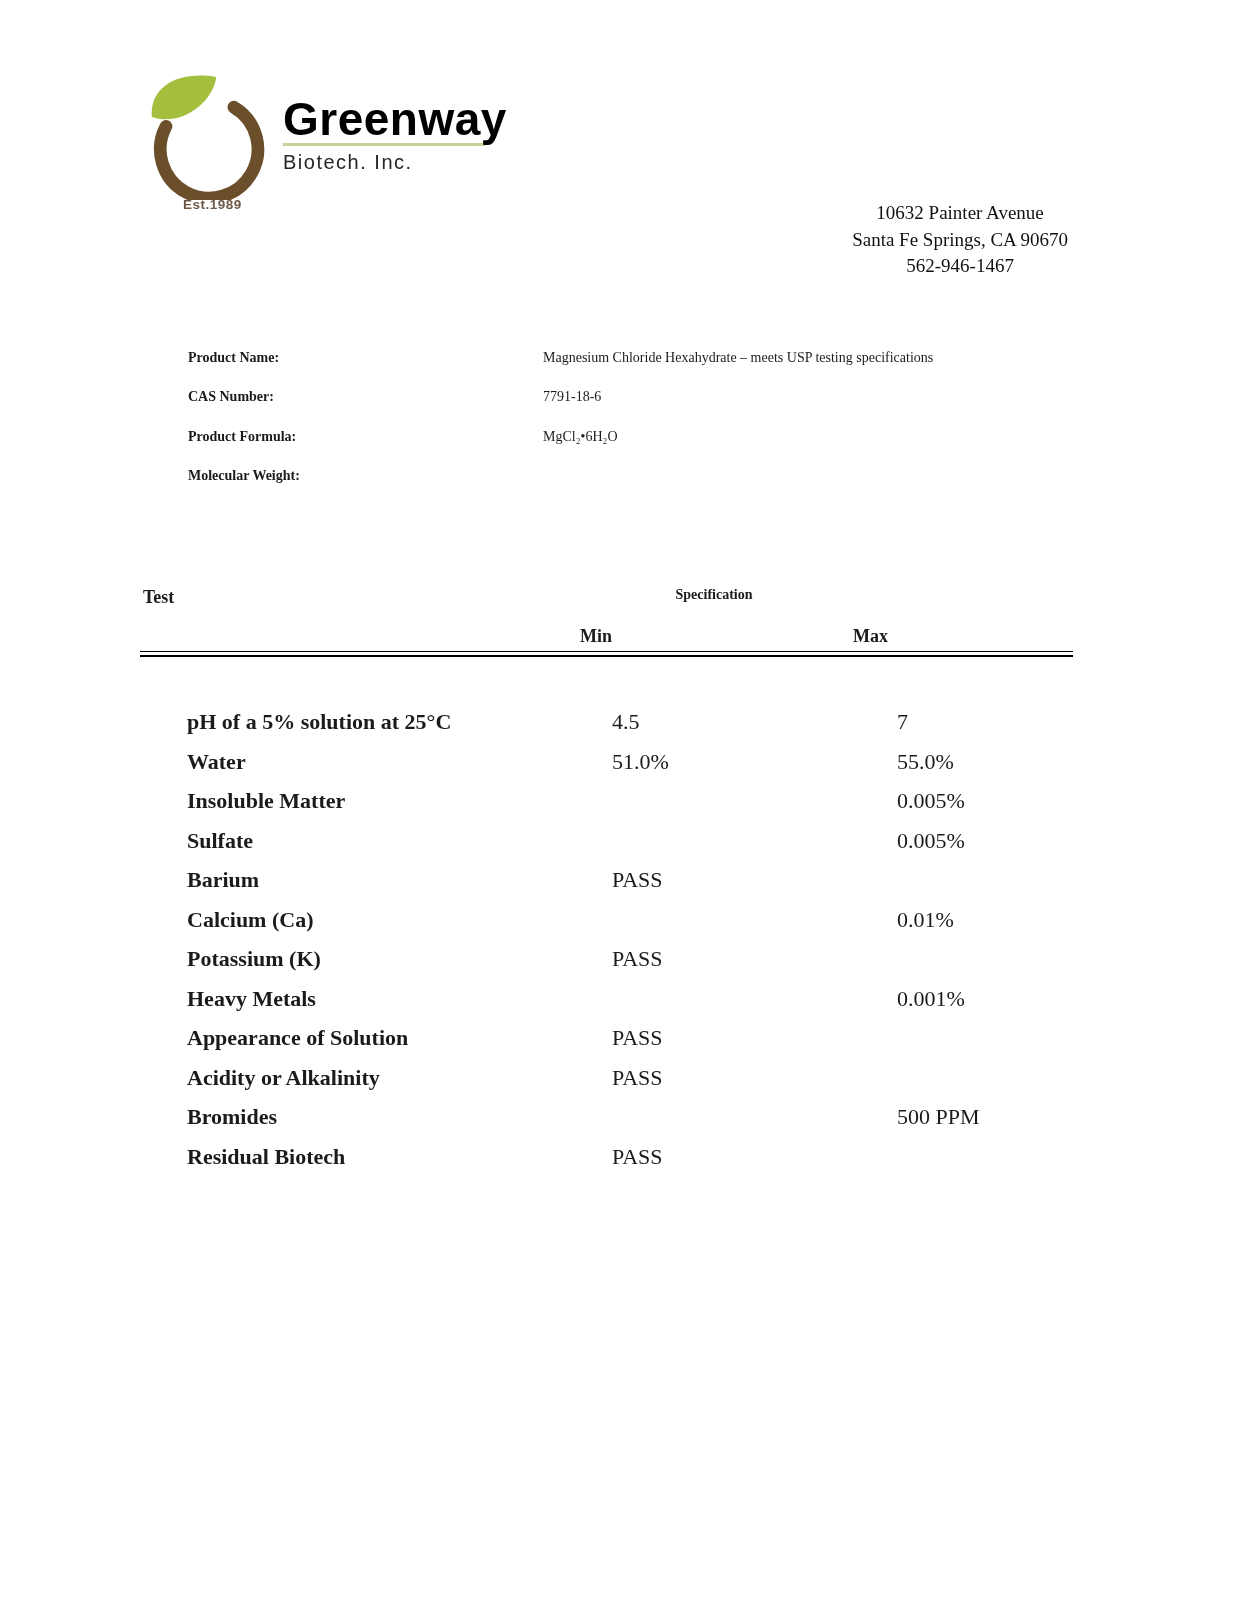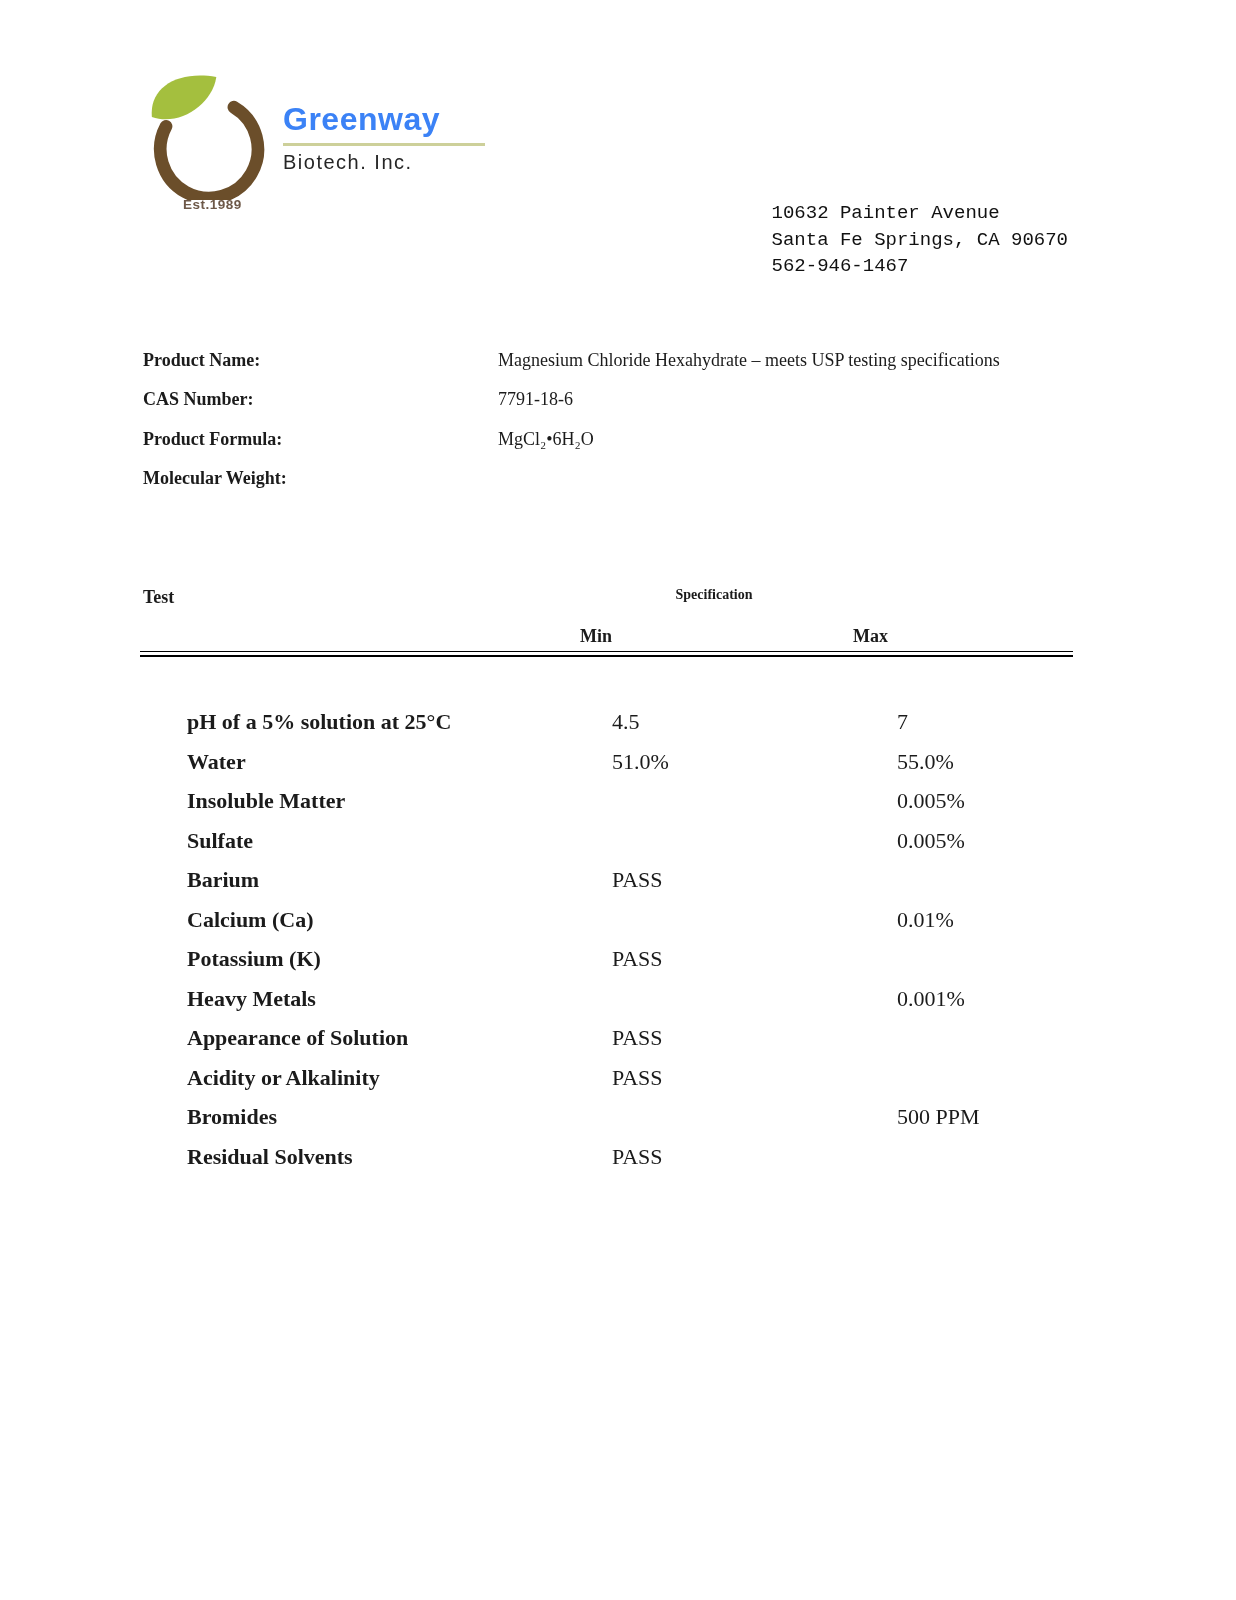--- a/index.html
+++ b/index.html
@@ -9,33 +9,33 @@
   }
 
   
   .logo-mark { position:absolute; left:148px; top:72px; width:122px; height:128px; }
   .est-label {
     position:absolute; left:183px; top:197px;
     font-family:"Liberation Sans", sans-serif; font-size:13.5px; font-weight:bold;
     color:#6d5848; letter-spacing:0.5px;
   }
   .brand-block { position:absolute; left:283px; top:96px; font-family:"Liberation Sans", sans-serif; }
-  .brand-name { font-size:32px; font-weight:bold; color:#3b82f6; letter-spacing:0.5px; line-height:46px; }
+  .brand-name { font-size:46px; font-weight:bold; color:#000000; letter-spacing:0.5px; line-height:46px; }
   .brand-underline { width:202px; height:0; border-bottom:3px solid #cdd09a; margin-top:1px; }
   .sub-brand { font-size:20px; color:#262626; margin-top:5px; letter-spacing:1.5px; }
 
   
   .address-block {
-    position:absolute; top:200px; right:168px; text-align:left;
-    font-family:Liberation Mono, monospace; font-size:19px; line-height:26.5px; color:#111111;
+    position:absolute; top:200px; right:168px; text-align:center;
+    font-family:Liberation Serif, serif; font-size:19px; line-height:26.5px; color:#111111;
   }
 
   
   .product-info { position:absolute; left:143px; top:350px; width:950px; }
-  .pfield { display:grid; grid-template-columns:355px auto; height:39.3px; font-size:18px; }
+  .pfield { display:grid; grid-template-columns:355px auto; height:39.3px; font-size:14px;margin-left:45px; }
   .plabel { font-weight:bold; }
 
   
   .h-test  { position:absolute; left:143px; top:587px; font-weight:bold; font-size:18px; }
   .h-spec  { position:absolute; left:714px; top:587px; transform:translateX(-50%); font-weight:bold; font-size:14px; }
   .h-min   { position:absolute; left:580px; top:626px; font-weight:bold; font-size:18px; }
   .h-max   { position:absolute; left:853px; top:626px; font-weight:bold; font-size:18px; }
   .rule-double {
     position:absolute; left:140px; top:651px; width:933px; height:3px;
     border-top:1px solid #000; border-bottom:2px solid #000;
@@ -143,19 +143,19 @@
       <div class="c-test">Acidity or Alkalinity</div>
       <div class="c-min">PASS</div>
       <div class="c-max"></div>
     </div>
     <div class="trow">
       <div class="c-test">Bromides</div>
       <div class="c-min"></div>
       <div class="c-max">500 PPM</div>
     </div>
     <div class="trow">
-      <div class="c-test">Residual Solvents</div>
+      <div class="c-test">Residual Biotech</div>
       <div class="c-min">PASS</div>
       <div class="c-max"></div>
     </div>
   </div>
 
 </div>
 
 </body></html>

